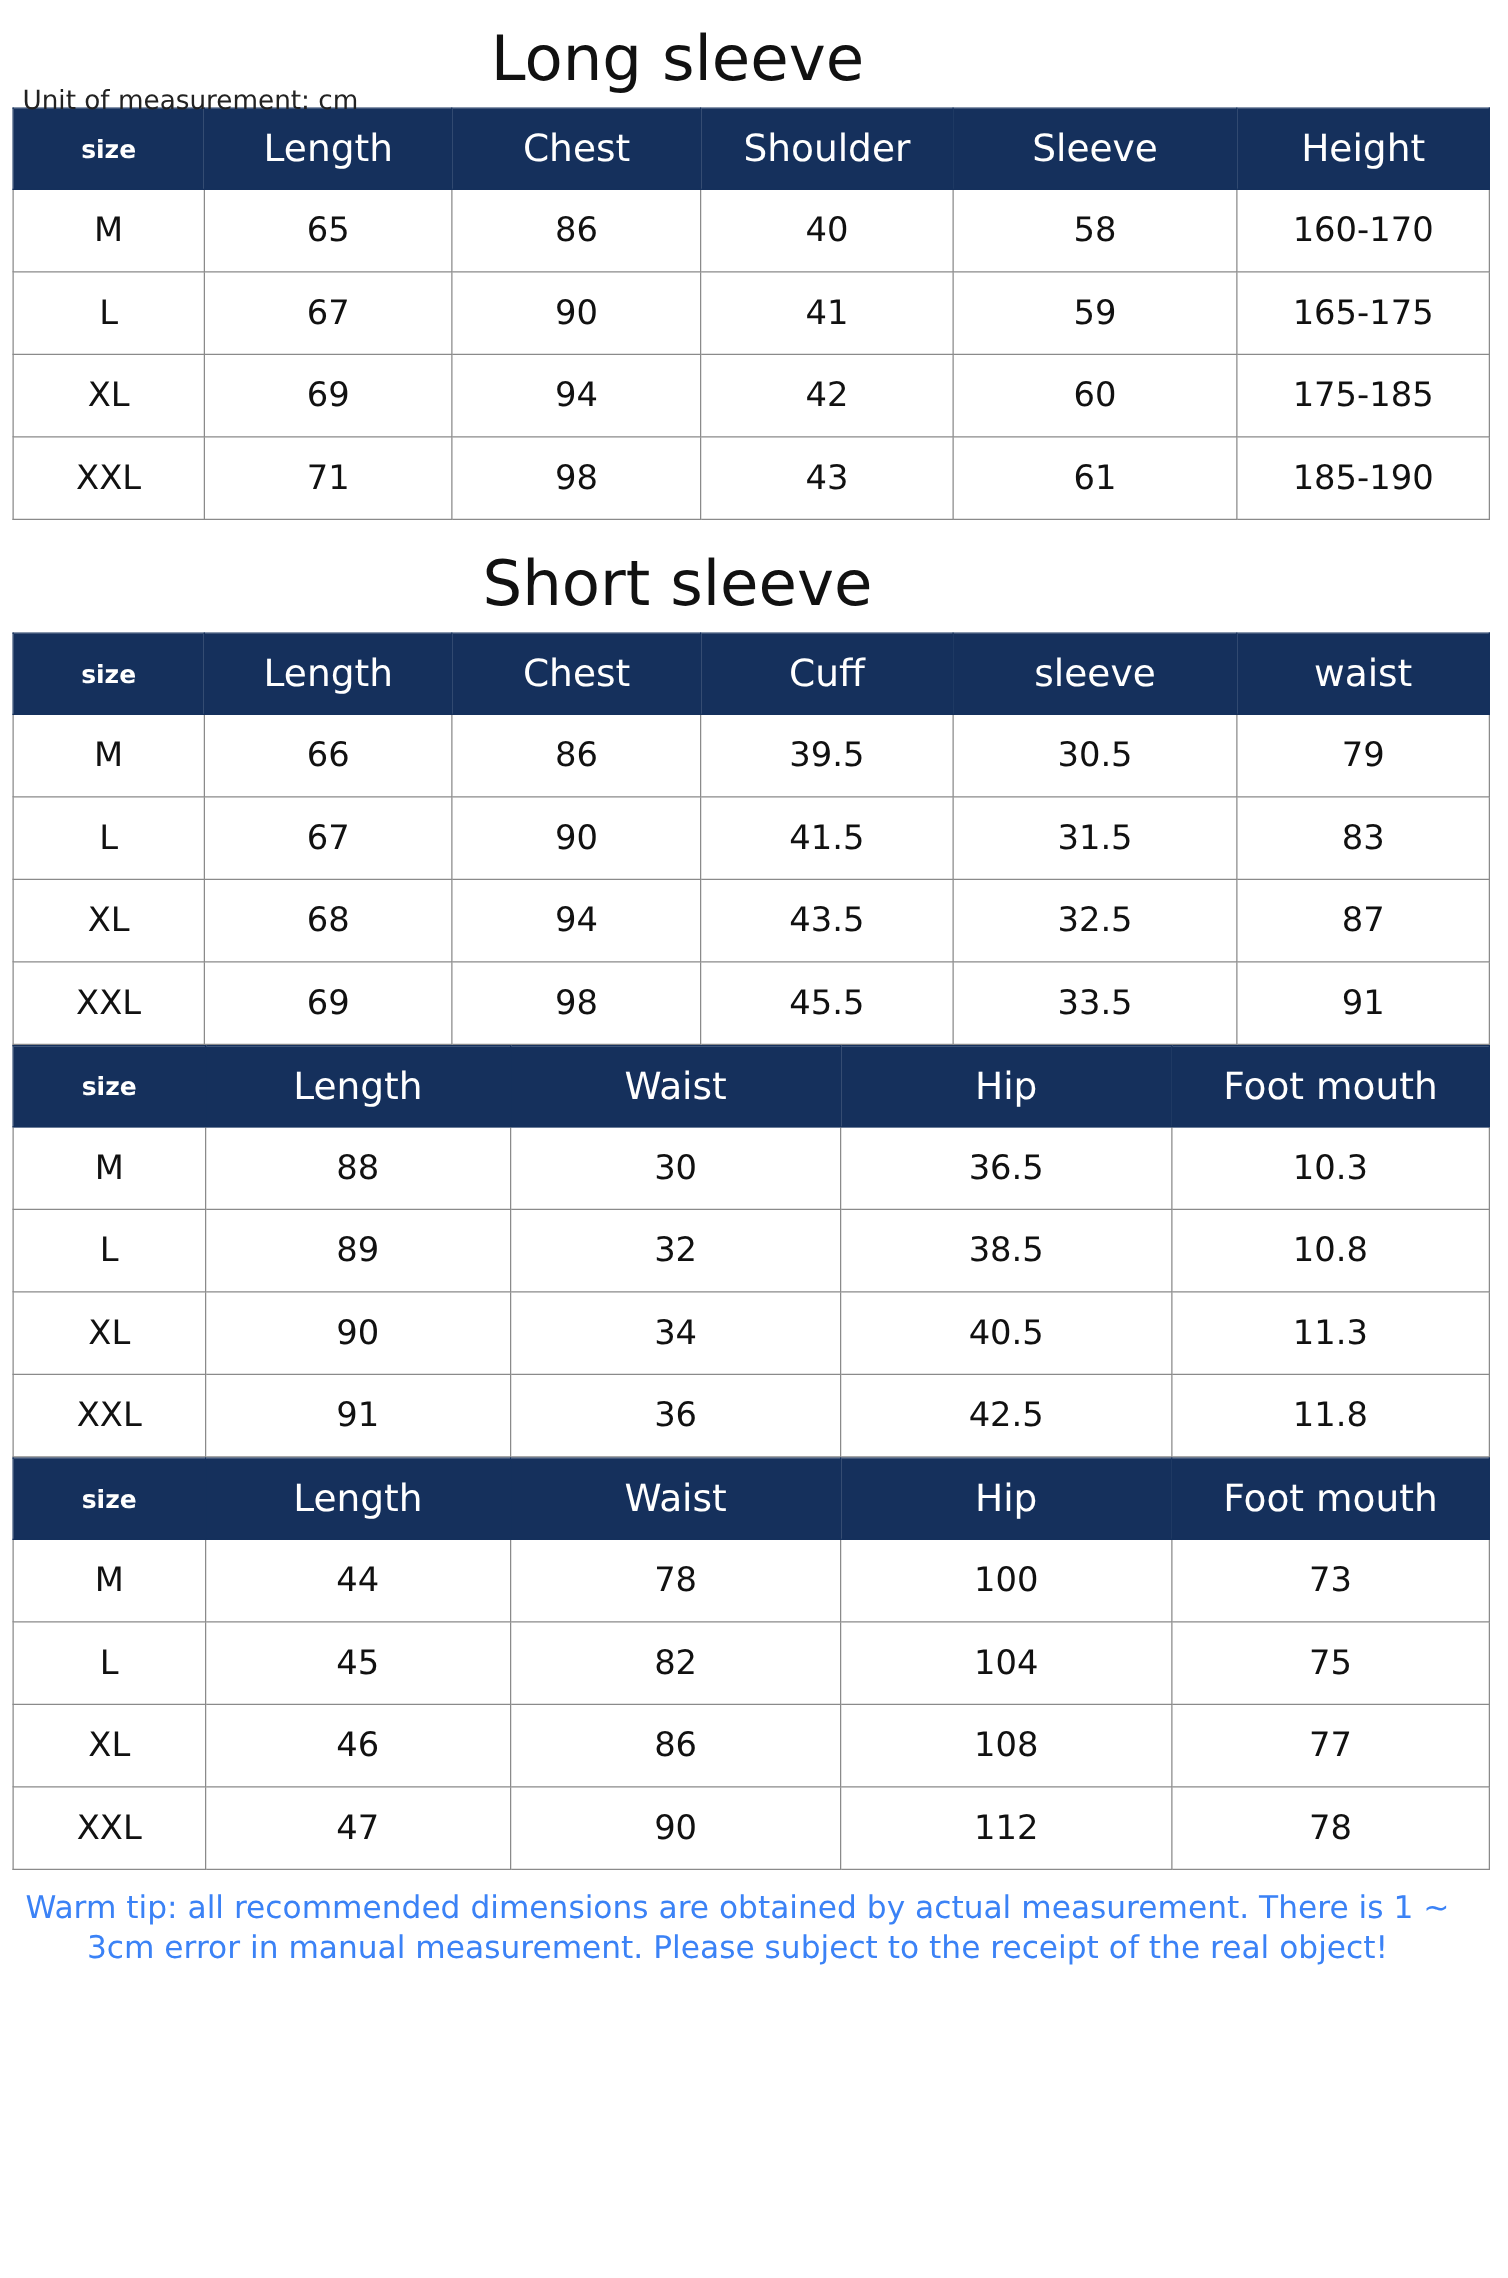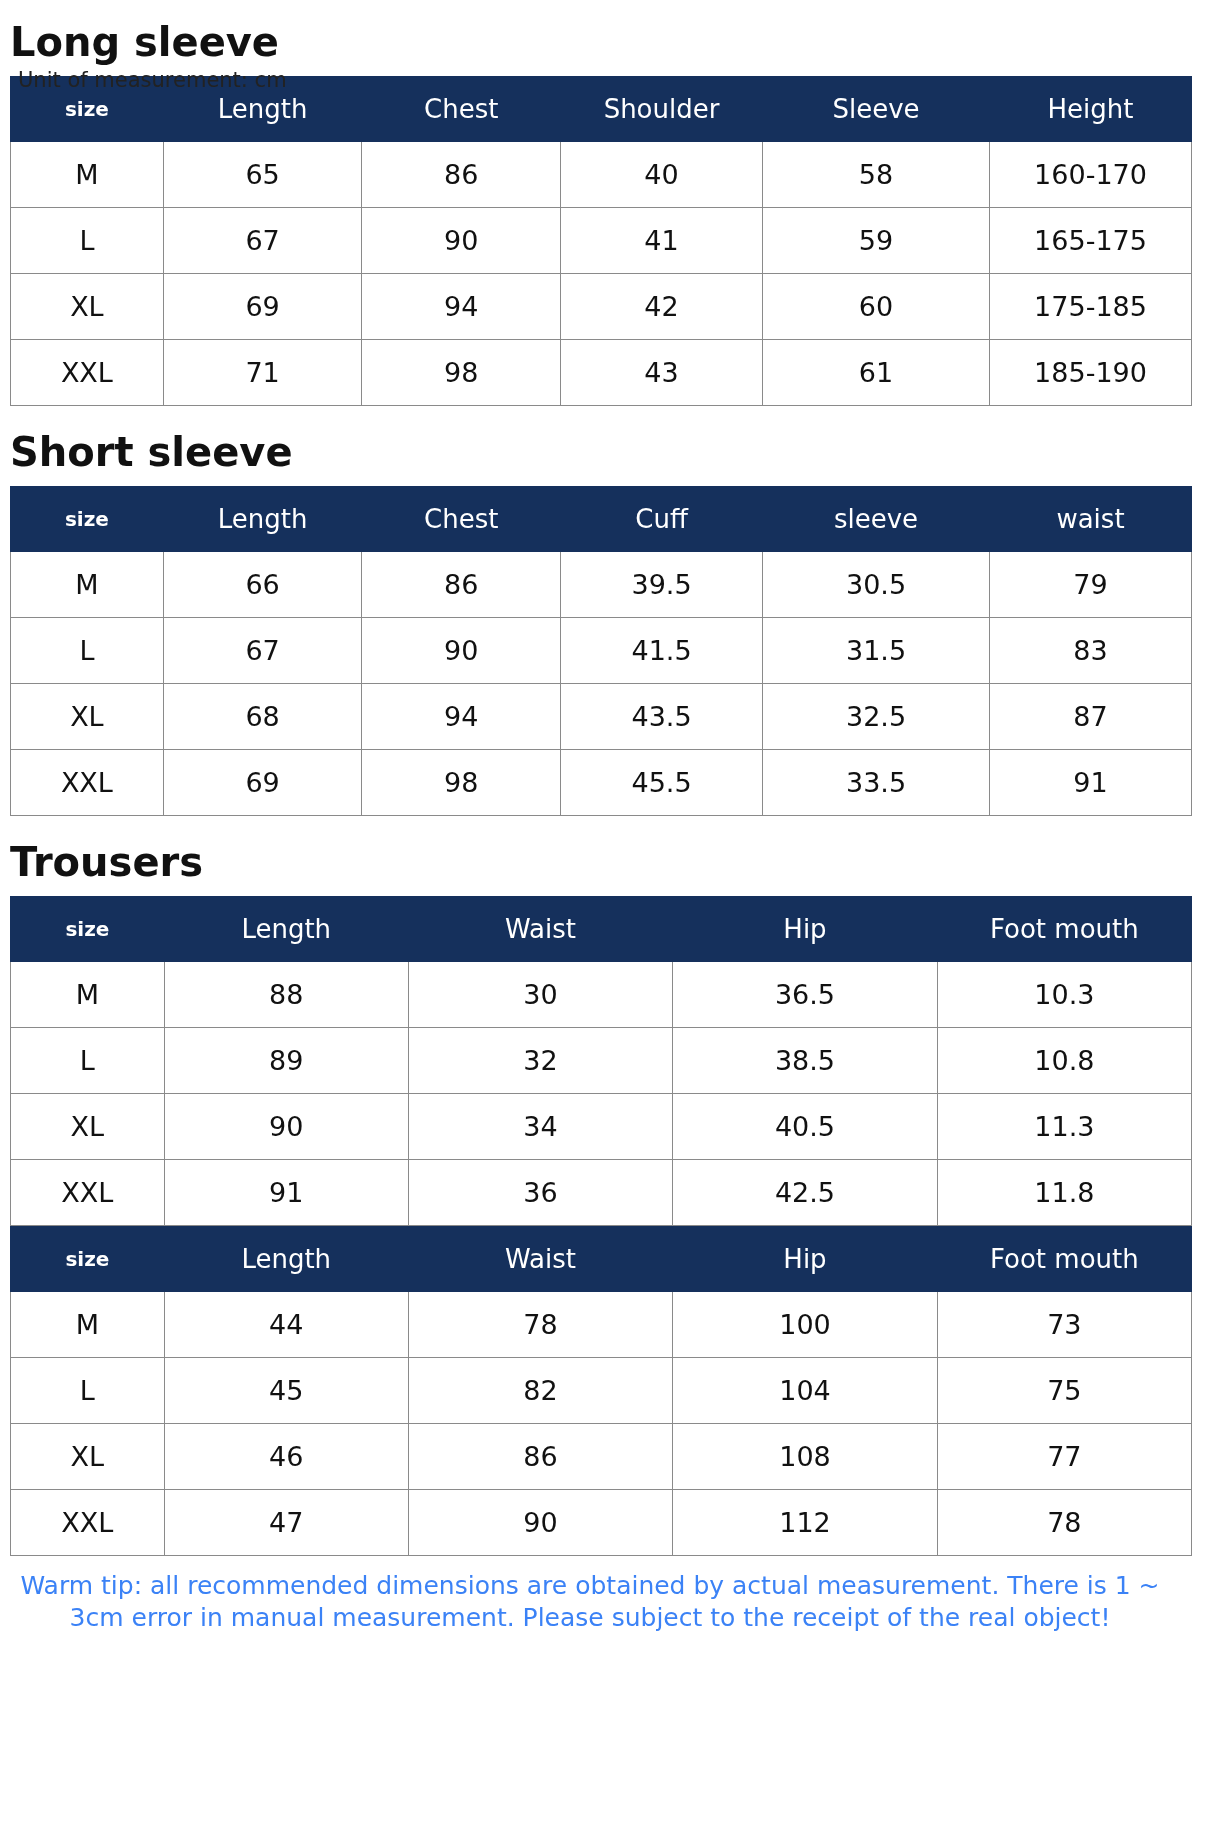--- a/index.html
+++ b/index.html
@@ -22,22 +22,23 @@
   .unit-note {
     position: absolute;
     left: 18px;
     top: 68px;
     font-size: 21px;
     color: #222;
     font-family: "DejaVu Sans", sans-serif;
     letter-spacing: 0px;
   }
   .section-title {
-    font-weight: bold;
-    font-size: 40px;
+    text-align: center;
+    font-weight: normal;
+    font-size: 50px;
     line-height: 1.0;
     color: #111;
     font-family: "DejaVu Sans", sans-serif;
   }
   .title-longsleeve { margin: 22px 0 14px 0; }
   .title-gap { margin: 26px 0 14px 0; }
 
   table.size-table {
     border-collapse: collapse;
     width: 1182px;
@@ -46,21 +47,21 @@
   }
   table.size-table th,
   table.size-table td {
     border: 1px solid #8a8a8a;
     text-align: center;
     font-family: "DejaVu Sans", sans-serif;
   }
   table.size-table thead th {
     background: #15305c;
     color: #ffffff;
-    font-size: 26px;
+    font-size: 30px;
     height: 62px;
     font-weight: normal;
     border: 1px solid #15305c;
   }
   table.size-table thead th.size-head {
     font-weight: bold;
     font-size: 20px;
   }
   table.size-table tbody td {
     font-size: 27px;
@@ -208,21 +209,20 @@
         <td class="size-cell">XXL</td>
         <td>69</td>
         <td>98</td>
         <td>45.5</td>
         <td>33.5</td>
         <td>91</td>
       </tr>
     </tbody>
   </table>
 
-  <h2 class="section-title title-gap">Trousers</h2>
   <table class="size-table t4">
     <colgroup>
       <col class="c0">
         <col class="c1">
         <col class="c2">
         <col class="c3">
         <col class="c4">
     </colgroup>
     <thead>
       <tr>

